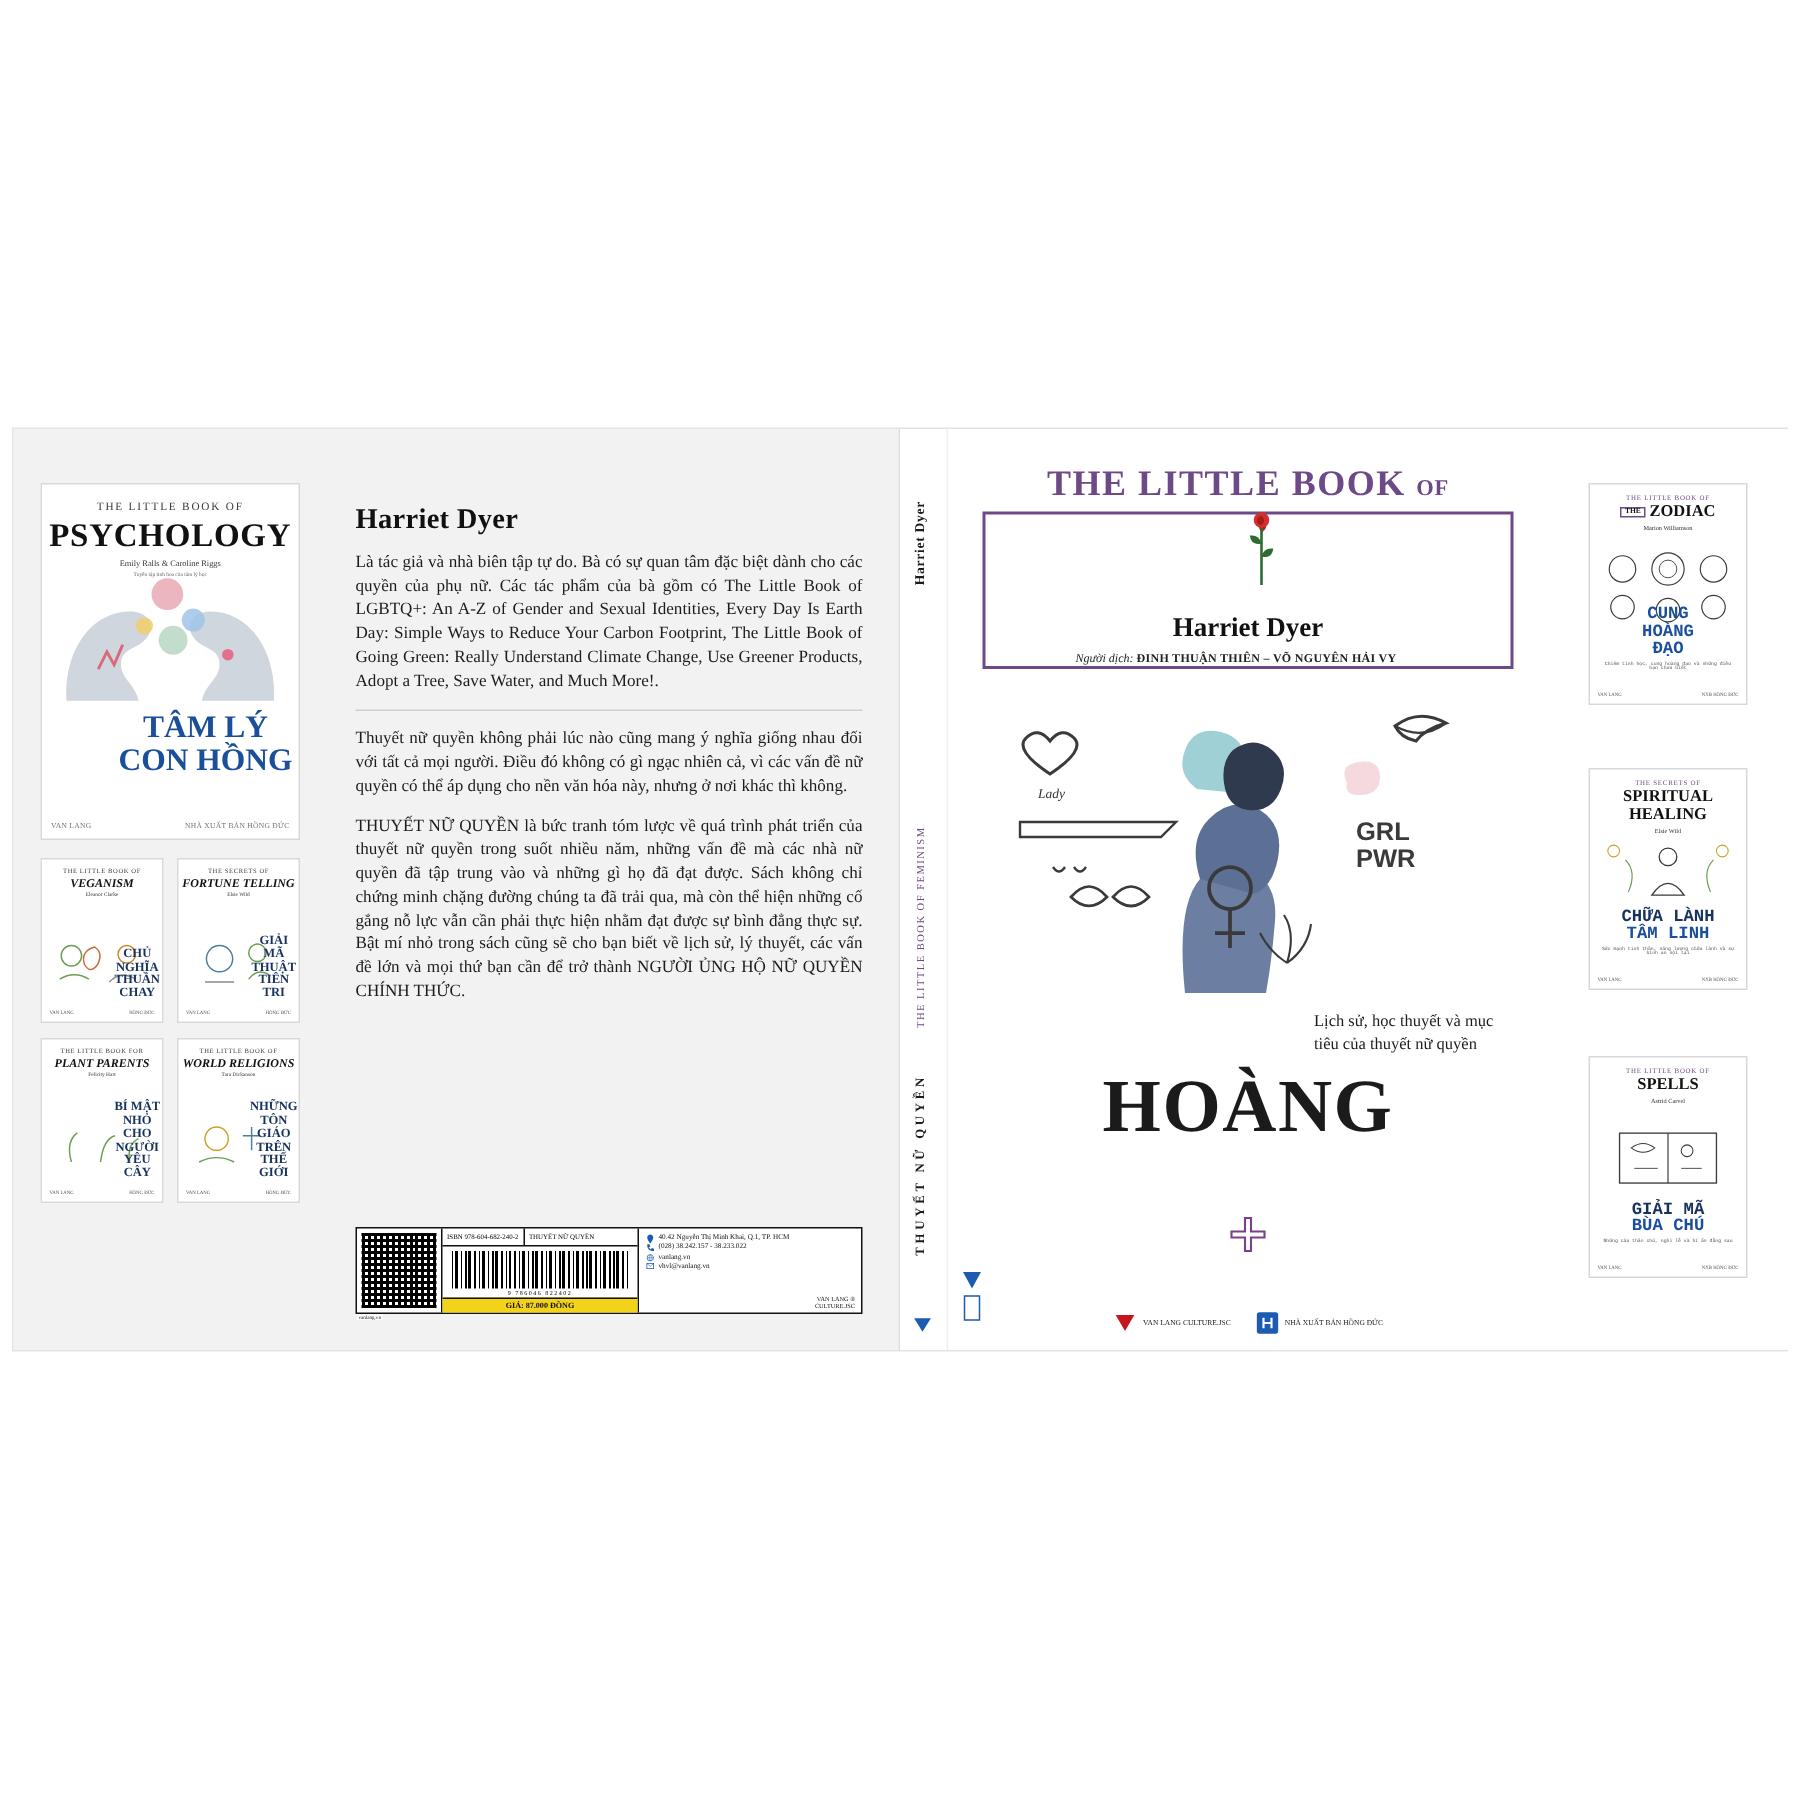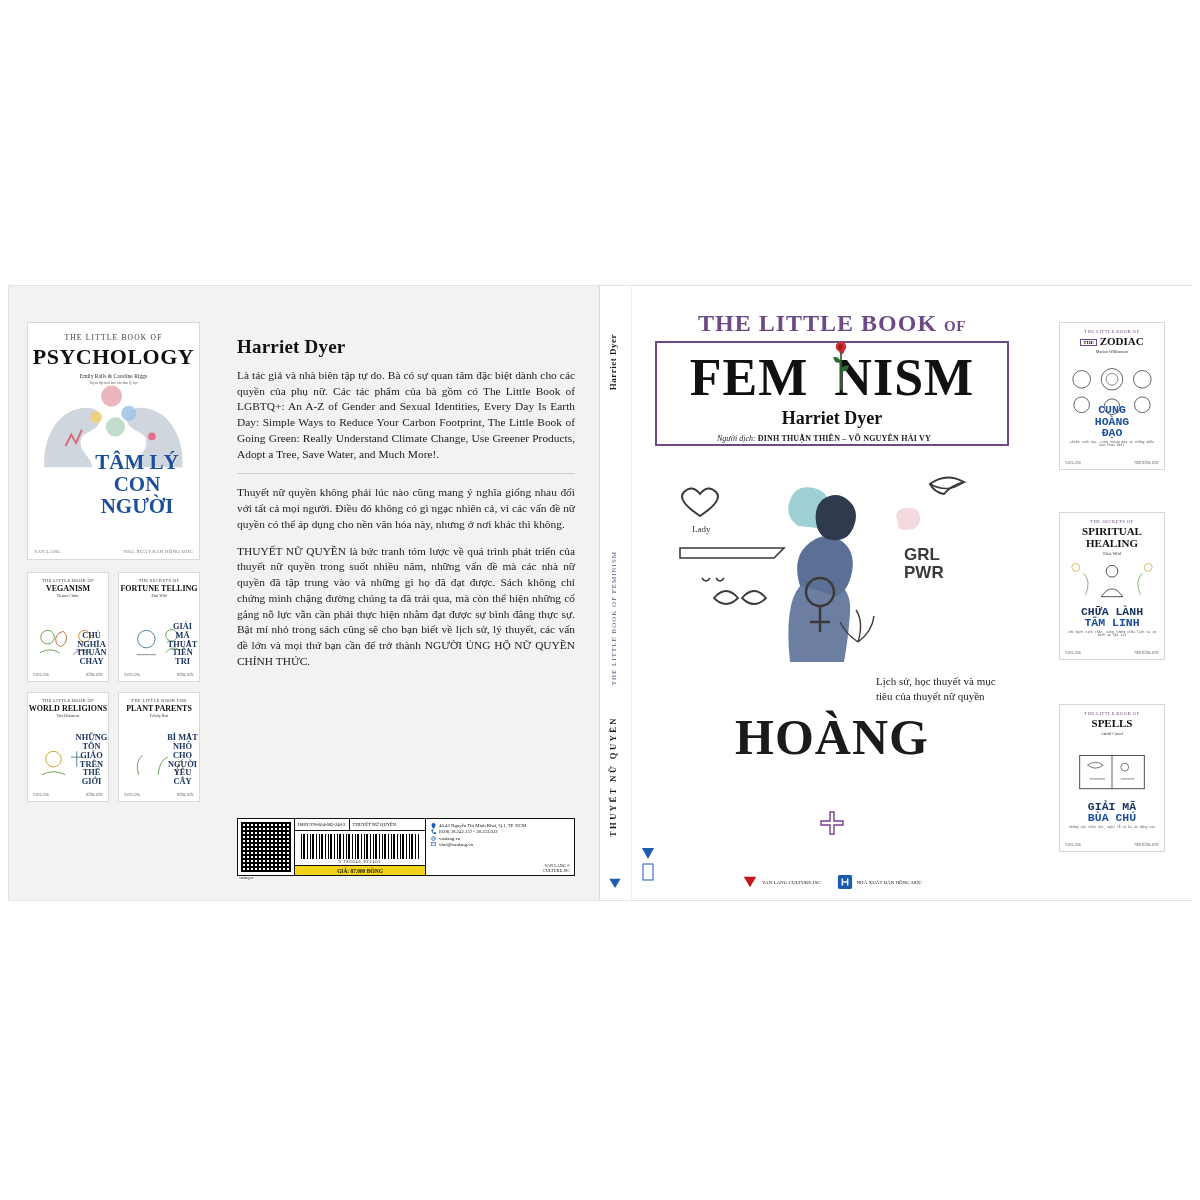--- a/index.html
+++ b/index.html
@@ -145,20 +145,21 @@
     color: #111;
   }
   .big .t-en {
     font-size: 22px;
     letter-spacing: 0.5px;
     margin-top: 2px;
   }
   .small .t-en {
     font-size: 8px;
     margin-top: 1px;
+    font-style: italic;
   }
   .t-auth {
     text-align: center;
     font-size: 5.6px;
     color: #333;
     margin-top: 3px;
   }
   .small .t-auth { font-size: 3.6px; margin-top: 1px; }
   .t-sub {
     text-align: center;
@@ -400,21 +401,21 @@
     position: absolute;
     left: 40px;
     top: 180px;
     width: 320px;
     height: 220px;
   }
   .grl { position: absolute; left: 232px; top: 80px; font-family: "Liberation Sans", sans-serif;
     font-size: 17px; font-weight: bold; color: #3a3a3a; line-height: 1.05; }
   .lady-tag {
     position: absolute; left: 20px; top: 58px;
-    font-size: 9px; color: #333;
+    font-size: 9px; font-style: italic; color: #333;
   }
   .fc-tag {
     position: absolute;
     right: 26px;
     top: 388px;
     width: 130px;
     text-align: left;
     font-size: 11px;
     line-height: 1.35;
     color: #1c1c1c;
@@ -550,21 +551,21 @@
               <circle cx="78" cy="22" r="11" fill="#e7a9b4" opacity="0.85"></circle>
               <circle cx="96" cy="40" r="8" fill="#9fc4e8" opacity="0.85"></circle>
               <circle cx="62" cy="44" r="6" fill="#f0cf72" opacity="0.9"></circle>
               <circle cx="82" cy="54" r="10" fill="#b7d7c2" opacity="0.85"></circle>
               <path d="M30 74 l6 -12 l5 9 l6 -14" stroke="#d86a7a" stroke-width="2" fill="none"></path>
               <circle cx="120" cy="64" r="4" fill="#e36f8a"></circle>
             </svg>
           </div>
           <div class="t-vi">
             <div>TÂM LÝ</div>
-            <div>CON NGƯỜI</div>
+            <div>CON HỒNG</div>
           </div>
           <div class="t-foot">
             <div class="logo-box">VAN LANG</div>
             <div class="logo-box">NHÀ XUẤT BẢN HỒNG ĐỨC</div>
           </div>
         </div>
 
         <div class="thumb-row">
           <div class="thumb small">
             <div class="t-series">THE LITTLE BOOK OF</div>
@@ -607,60 +608,60 @@
             </div>
             <div class="ss-foot">
                 <span>VAN LANG</span>
                 <span>HỒNG ĐỨC</span>
               </div>
           </div>
         </div>
 
         <div class="thumb-row">
           <div class="thumb small">
+            <div class="t-series">THE LITTLE BOOK FOR</div>
+            <div class="t-en">PLANT PARENTS</div>
+            <div class="t-auth">Felicity Hart</div>
+            <div class="ss-art">
+              <svg viewBox="0 0 70 40" width="100%" height="100%">
+                <path d="M14 32 q-4 -14 4 -20" stroke="#6a9e52" stroke-width="1" fill="none"></path>
+                <path d="M34 32 q2 -16 10 -18" stroke="#6a9e52" stroke-width="1" fill="none"></path>
+                <path d="M54 32 q-2 -12 6 -16" stroke="#6a9e52" stroke-width="1" fill="none"></path>
+              </svg>
+            </div>
+            <div class="t-vi">
+              <div>BÍ MẬT NHỎ</div>
+              <div>CHO NGƯỜI YÊU CÂY</div>
+            </div>
+            <div class="ss-foot">
+                <span>VAN LANG</span>
+                <span>HỒNG ĐỨC</span>
+              </div>
+          </div>
+
+          <div class="thumb small">
             <div class="t-series">THE LITTLE BOOK OF</div>
             <div class="t-en">WORLD RELIGIONS</div>
             <div class="t-auth">Tara Dickanson</div>
             <div class="ss-art">
               <svg viewBox="0 0 70 40" width="100%" height="100%">
                 <circle cx="20" cy="16" r="8" fill="none" stroke="#c9a227" stroke-width="1"></circle>
                 <path d="M44 8 v16 M38 14 h12" stroke="#4c7f9a" stroke-width="1"></path>
                 <path d="M8 32 q12 -6 24 0" stroke="#6a9e52" stroke-width="1" fill="none"></path>
               </svg>
             </div>
             <div class="t-vi">
               <div>NHỮNG TÔN GIÁO</div>
               <div>TRÊN THẾ GIỚI</div>
             </div>
             <div class="ss-foot">
                 <span>VAN LANG</span>
                 <span>HỒNG ĐỨC</span>
               </div>
           </div>
-
-          <div class="thumb small">
-            <div class="t-series">THE LITTLE BOOK FOR</div>
-            <div class="t-en">PLANT PARENTS</div>
-            <div class="t-auth">Felicity Hart</div>
-            <div class="ss-art">
-              <svg viewBox="0 0 70 40" width="100%" height="100%">
-                <path d="M14 32 q-4 -14 4 -20" stroke="#6a9e52" stroke-width="1" fill="none"></path>
-                <path d="M34 32 q2 -16 10 -18" stroke="#6a9e52" stroke-width="1" fill="none"></path>
-                <path d="M54 32 q-2 -12 6 -16" stroke="#6a9e52" stroke-width="1" fill="none"></path>
-              </svg>
-            </div>
-            <div class="t-vi">
-              <div>BÍ MẬT NHỎ</div>
-              <div>CHO NGƯỜI YÊU CÂY</div>
-            </div>
-            <div class="ss-foot">
-                <span>VAN LANG</span>
-                <span>HỒNG ĐỨC</span>
-              </div>
-          </div>
         </div>
       </div>
 
       <div class="bc-text">
         <div class="bc-author">Harriet Dyer</div>
         <p class="bc-para">Là tác giả và nhà biên tập tự do. Bà có sự quan tâm đặc biệt dành cho các quyền của phụ nữ. Các tác phẩm của bà gồm có The Little Book of LGBTQ+: An A-Z of Gender and Sexual Identities, Every Day Is Earth Day: Simple Ways to Reduce Your Carbon Footprint, The Little Book of Going Green: Really Understand Climate Change, Use Greener Products, Adopt a Tree, Save Water, and Much More!.</p>
         <div class="bc-divider"></div>
         <p class="bc-para">Thuyết nữ quyền không phải lúc nào cũng mang ý nghĩa giống nhau đối với tất cả mọi người. Điều đó không có gì ngạc nhiên cả, vì các vấn đề nữ quyền có thể áp dụng cho nền văn hóa này, nhưng ở nơi khác thì không.</p>
         <p class="bc-para caps">THUYẾT NỮ QUYỀN là bức tranh tóm lược về quá trình phát triển của thuyết nữ quyền trong suốt nhiều năm, những vấn đề mà các nhà nữ quyền đã tập trung vào và những gì họ đã đạt được. Sách không chỉ chứng minh chặng đường chúng ta đã trải qua, mà còn thể hiện những cố gắng nỗ lực vẫn cần phải thực hiện nhằm đạt được sự bình đẳng thực sự. Bật mí nhỏ trong sách cũng sẽ cho bạn biết về lịch sử, lý thuyết, các vấn đề lớn và mọi thứ bạn cần để trở thành NGƯỜI ỦNG HỘ NỮ QUYỀN CHÍNH THỨC.</p>
       </div>
@@ -737,23 +738,20 @@
     </div>
 
     <div class="front-cover">
       <div class="fc-series">
         <span>THE LITTLE BOOK</span>
         <span class="of">OF</span>
       </div>
 
       <div class="fc-box"></div>
 
-      <div class="fc-title">
-        <span>FEM</span><span style="display:inline-block;width:26px"></span><span>NISM</span>
-      </div>
 
       <div class="rose">
         <svg viewBox="0 0 30 64" width="26" height="56">
           <path d="M15 22 q-5 -8 0 -14 q6 4 3 11" fill="#c4161c"></path>
           <circle cx="15" cy="12" r="6" fill="#d42f2f"></circle>
           <path d="M15 9 a4 4 0 010 7 a3.4 3.4 0 010 -7" fill="#a81c1c"></path>
           <path d="M15 18 v44" stroke="#2e6b33" stroke-width="2"></path>
           <path d="M15 30 q-8 2 -9 -6 q7 -1 9 6z" fill="#2e6b33"></path>
           <path d="M15 40 q8 2 9 -6 q-7 -1 -9 6z" fill="#2e6b33"></path>
         </svg>

